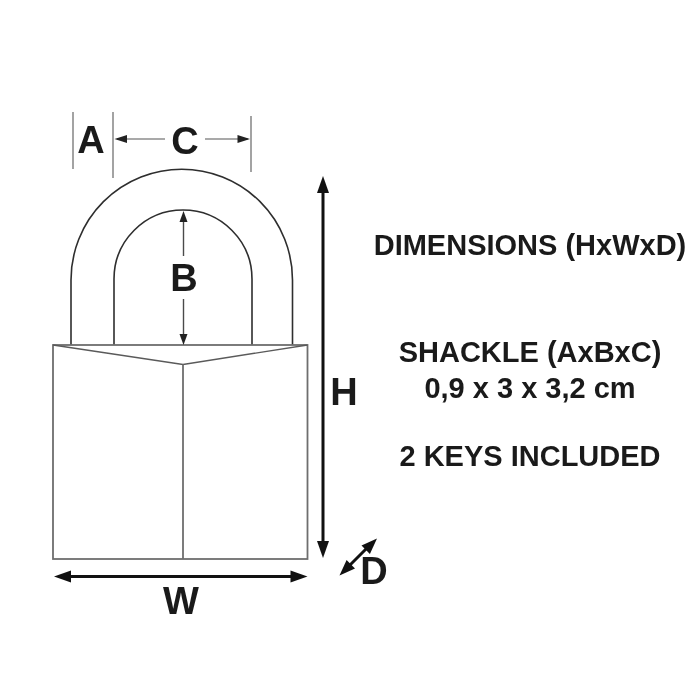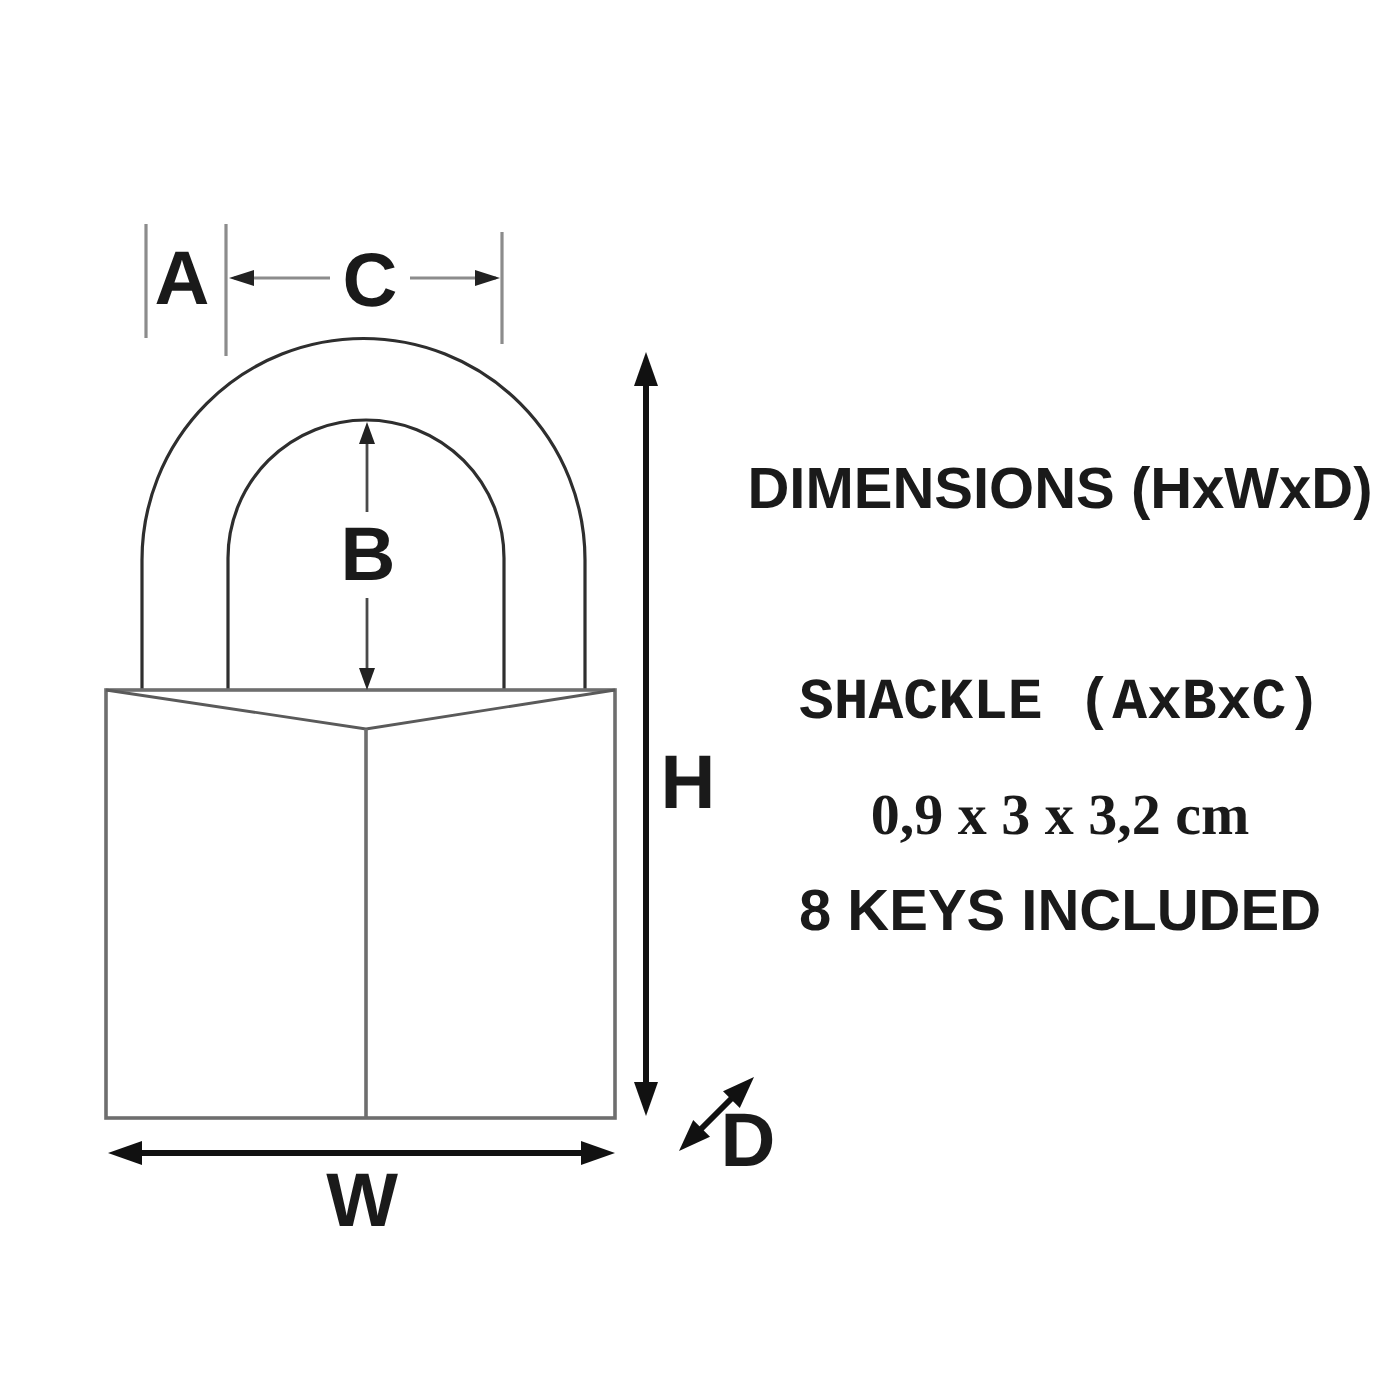--- a/index.html
+++ b/index.html
@@ -42,22 +42,22 @@
     width: 100%;
     text-align: center;
     font-weight: bold;
     font-size: 29px;
     line-height: 32px;
     color: #1a1a1a;
     white-space: nowrap;
   }
   .spec-dims-title   { top: 229px; }
   .spec-dims-value   { top: 265px; }
-  .spec-shackle-title{ top: 336px; font-family: Liberation Mono, monospace; }
-  .spec-shackle-value{ top: 392px; font-family: Liberation Serif, serif; }
+  .spec-shackle-title{ top: 336px; }
+  .spec-shackle-value{ top: 372px; }
   .spec-keys         { top: 440px; }
 </style>
 </head>
 <body>
 
 <div class="canvas">
 
   <svg class="diagram-svg" width="700" height="700" viewBox="0 0 700 700">
 
     <path d="M 71 345 L 71 280 A 110.7 110.7 0 0 1 292.5 280 L 292.5 345" fill="none" stroke="#2e2e2e" stroke-width="1.6"></path>
@@ -98,16 +98,16 @@
   <span class="dim-label" style="left:185px; top:141px;">C</span>
   <span class="dim-label" style="left:184px; top:278px;">B</span>
   <span class="dim-label" style="left:344px; top:392px;">H</span>
   <span class="dim-label" style="left:181px; top:601px;">W</span>
   <span class="dim-label" style="left:374px; top:571px;">D</span>
 
   <div class="spec-block">
     <div class="spec-line spec-dims-title">DIMENSIONS (HxWxD)</div>
     <div class="spec-line spec-shackle-title">SHACKLE (AxBxC)</div>
     <div class="spec-line spec-shackle-value">0,9 x 3 x 3,2 cm</div>
-    <div class="spec-line spec-keys">8 KEYS INCLUDED</div>
+    <div class="spec-line spec-keys">2 KEYS INCLUDED</div>
   </div>
 
 </div>
 
 </body></html>

